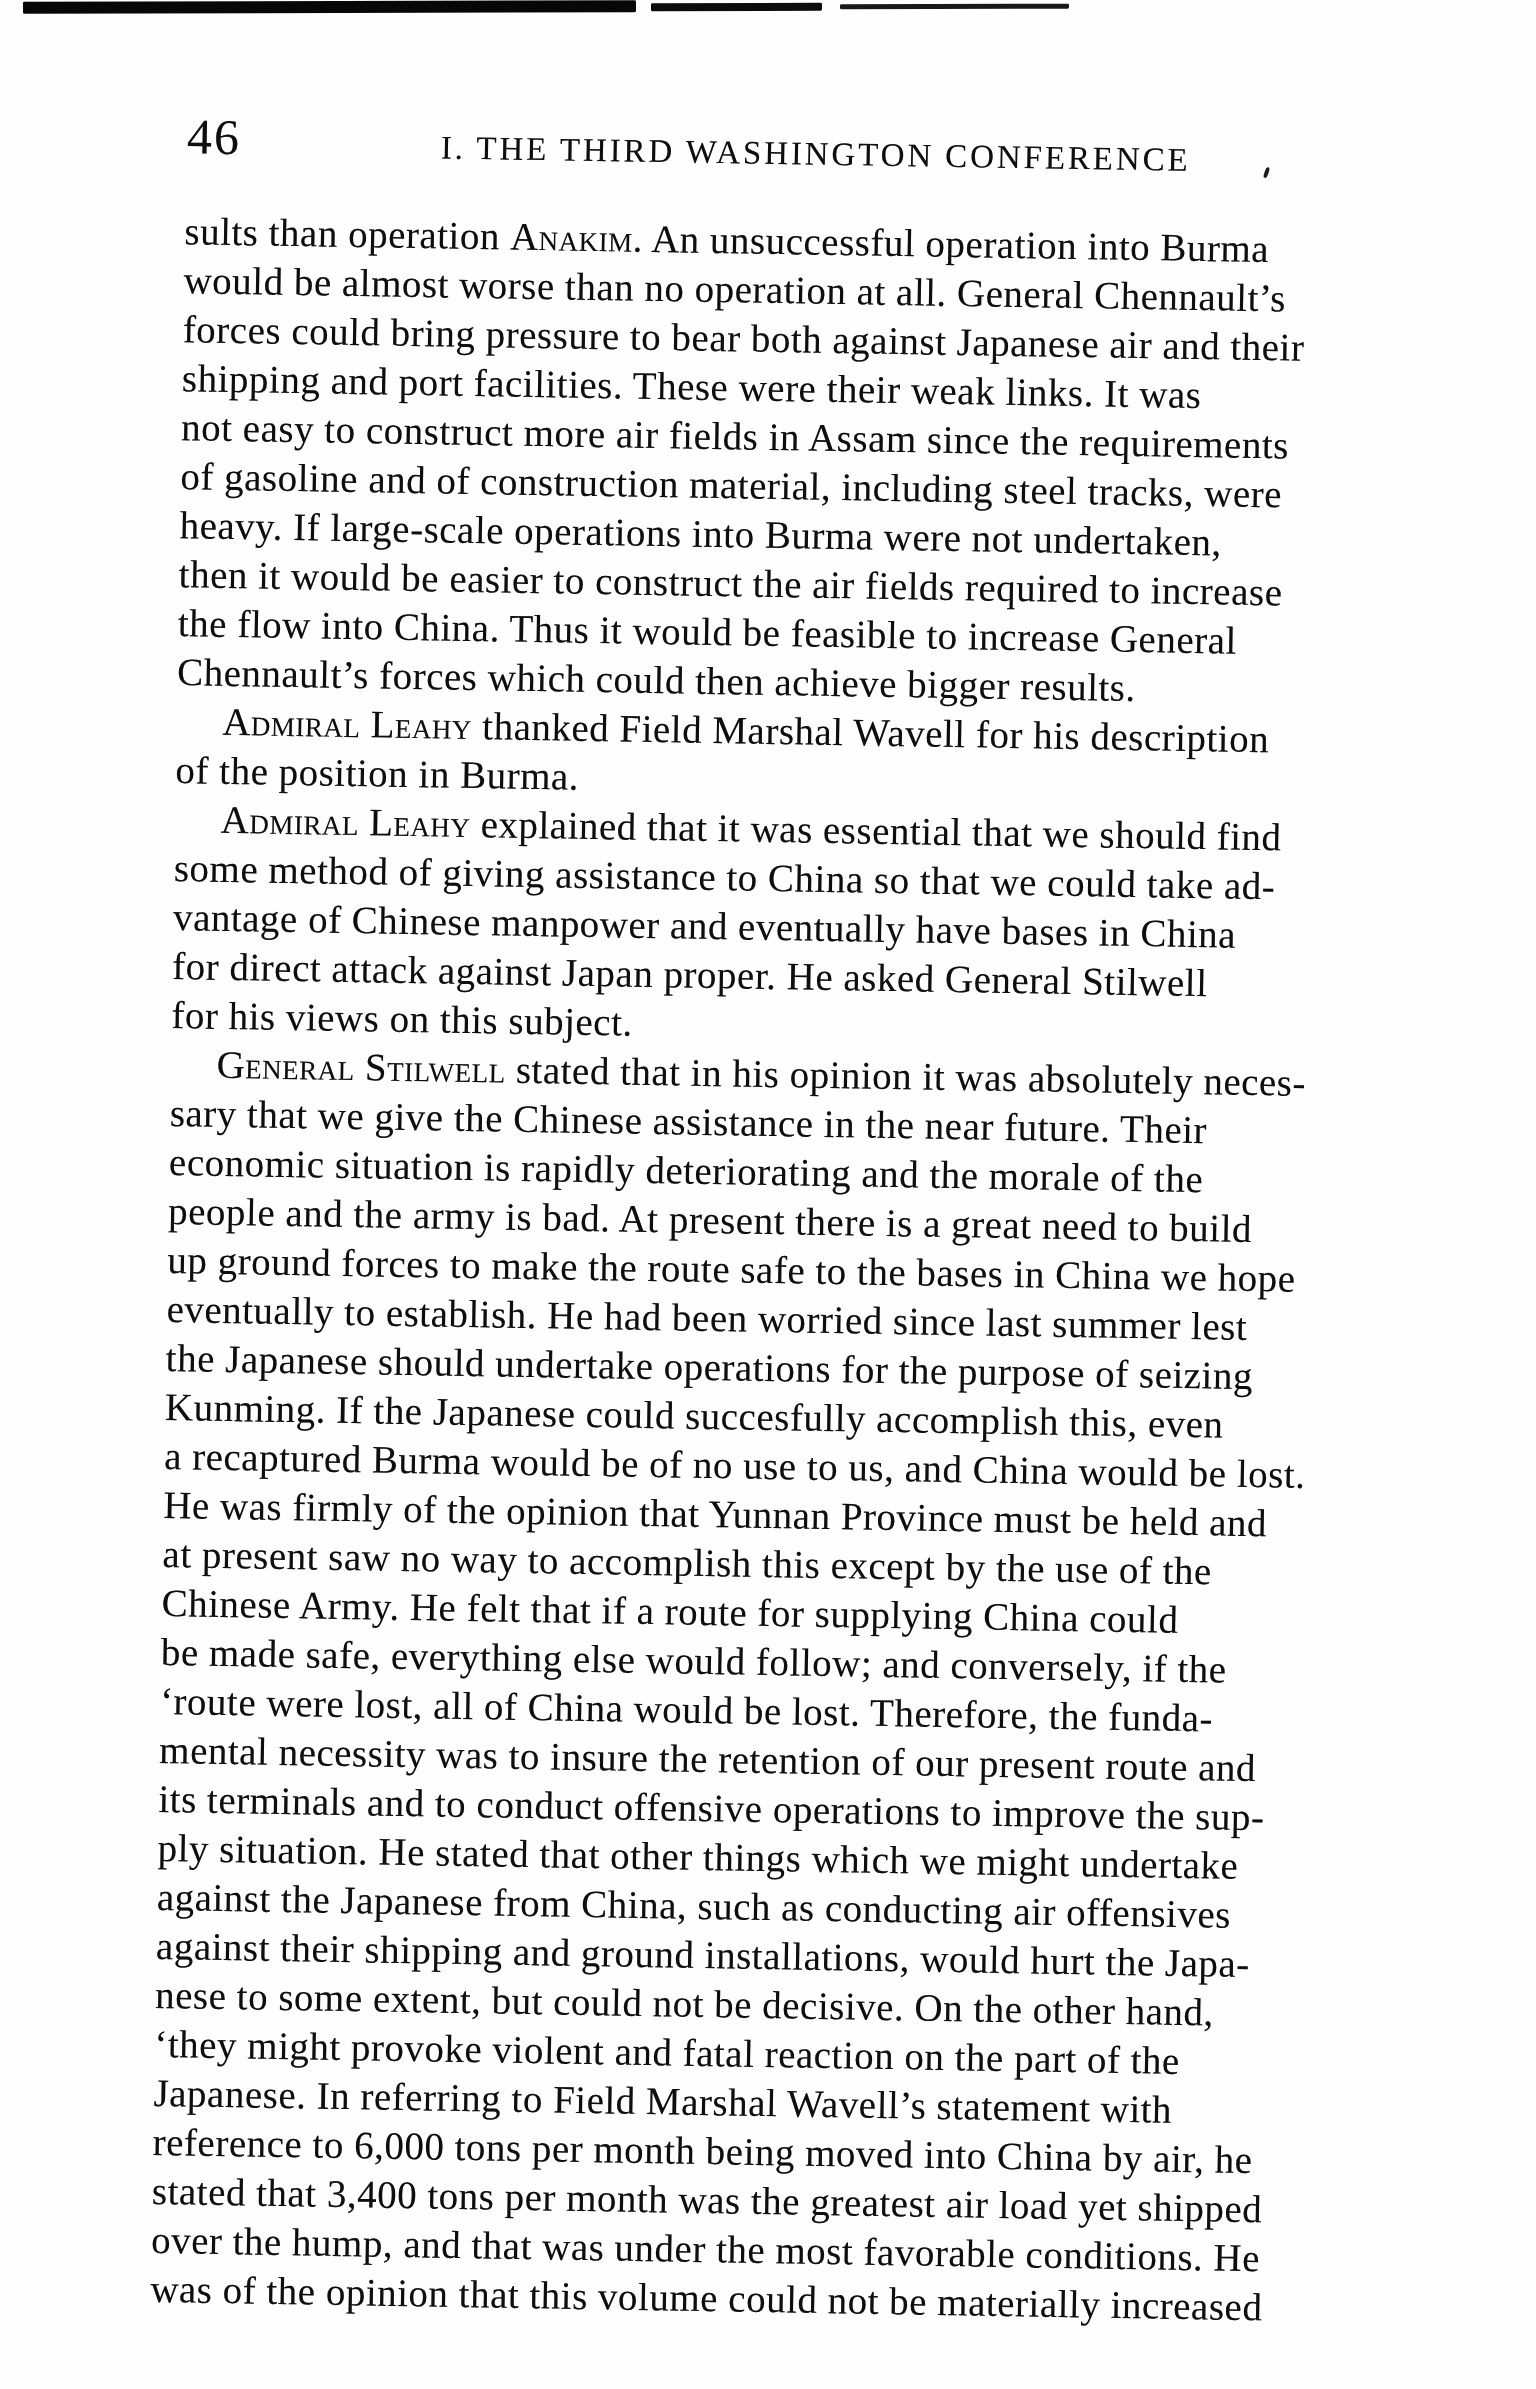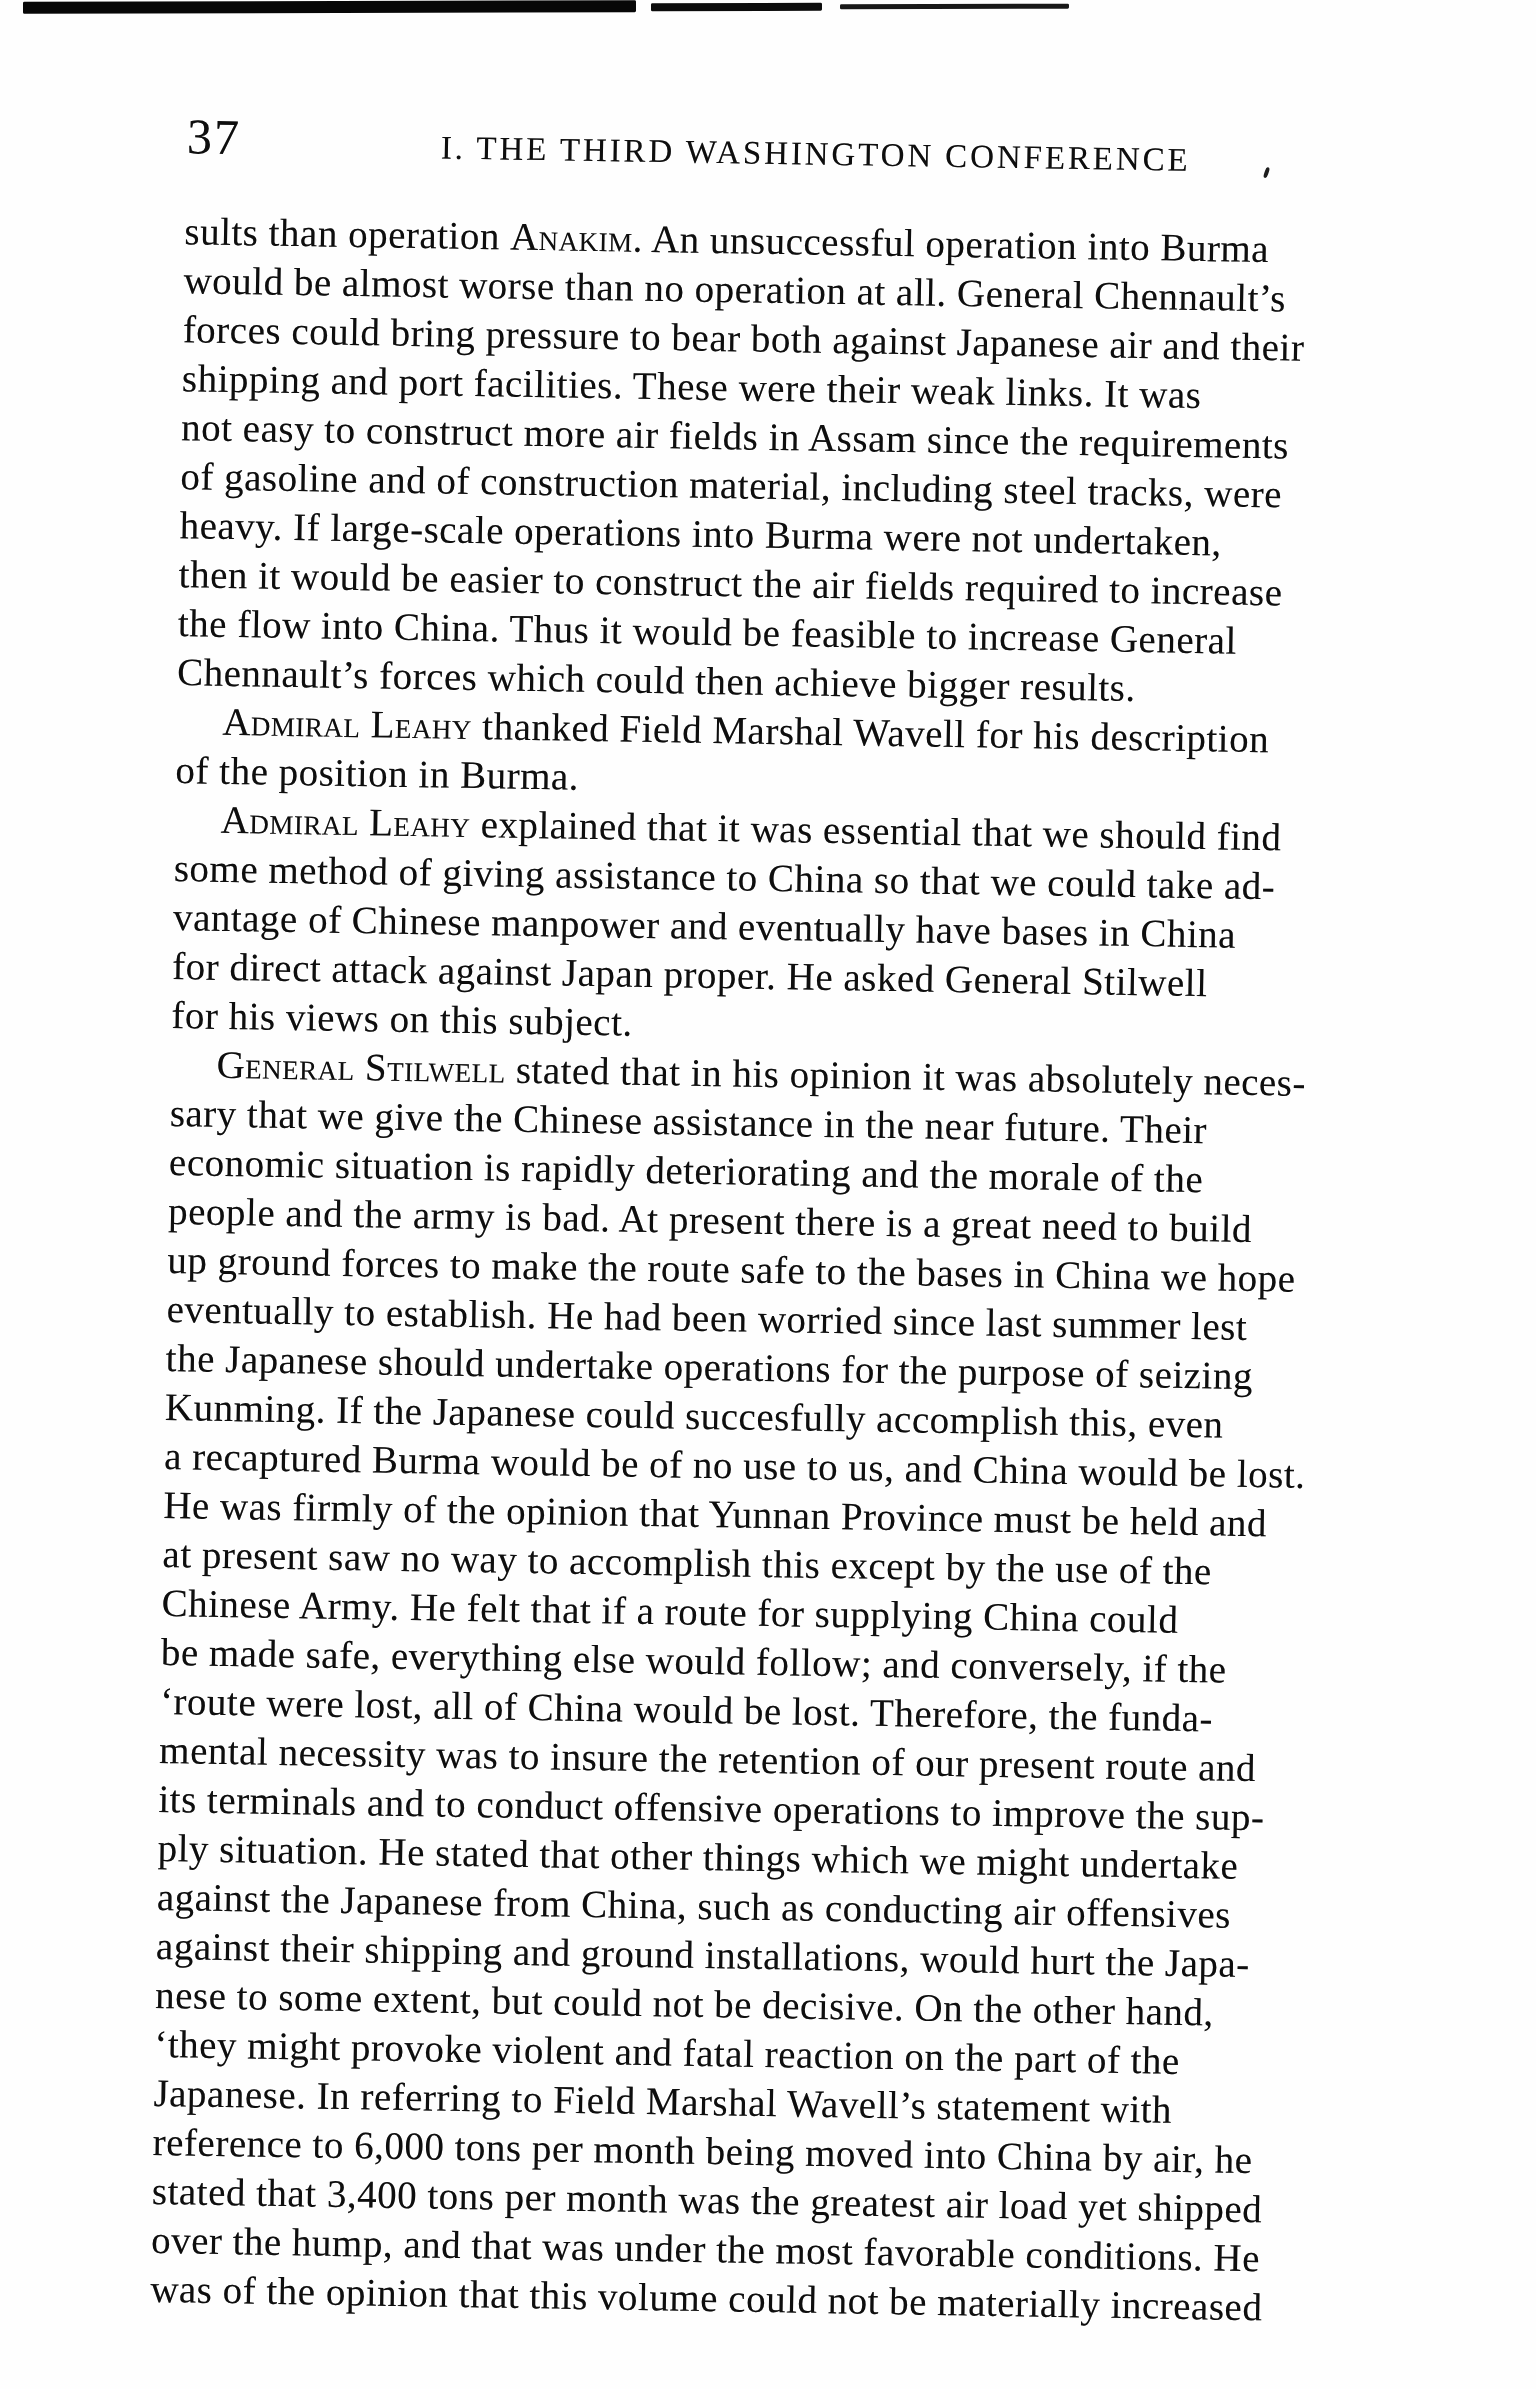--- a/index.html
+++ b/index.html
@@ -49,21 +49,21 @@
 </head>
 <body>
 
 <div>
 
   <div class="bar bar-a"></div>
   <div class="bar bar-b"></div>
   <div class="bar bar-c"></div>
 
   <div class="scan">
-    <div class="pagenum">37</div>
+    <div class="pagenum">46</div>
     <div class="header-title">I. THE THIRD WASHINGTON CONFERENCE</div>
     <div class="speck speck-header"></div>
     <div class="page-text">
         <div class="line"><span>sults than operation </span><span class="sc">Anakim</span><span>. An unsuccessful operation into Burma</span></div>
         <div class="line"><span>would be almost worse than no operation at all. General Chennault’s</span></div>
         <div class="line"><span>forces could bring pressure to bear both against Japanese air and their</span></div>
         <div class="line"><span>shipping and port facilities. These were their weak links. It was</span></div>
         <div class="line"><span>not easy to construct more air fields in Assam since the requirements</span></div>
         <div class="line"><span>of gasoline and of construction material, including steel tracks, were</span></div>
         <div class="line"><span>heavy. If large-scale operations into Burma were not undertaken,</span></div>

